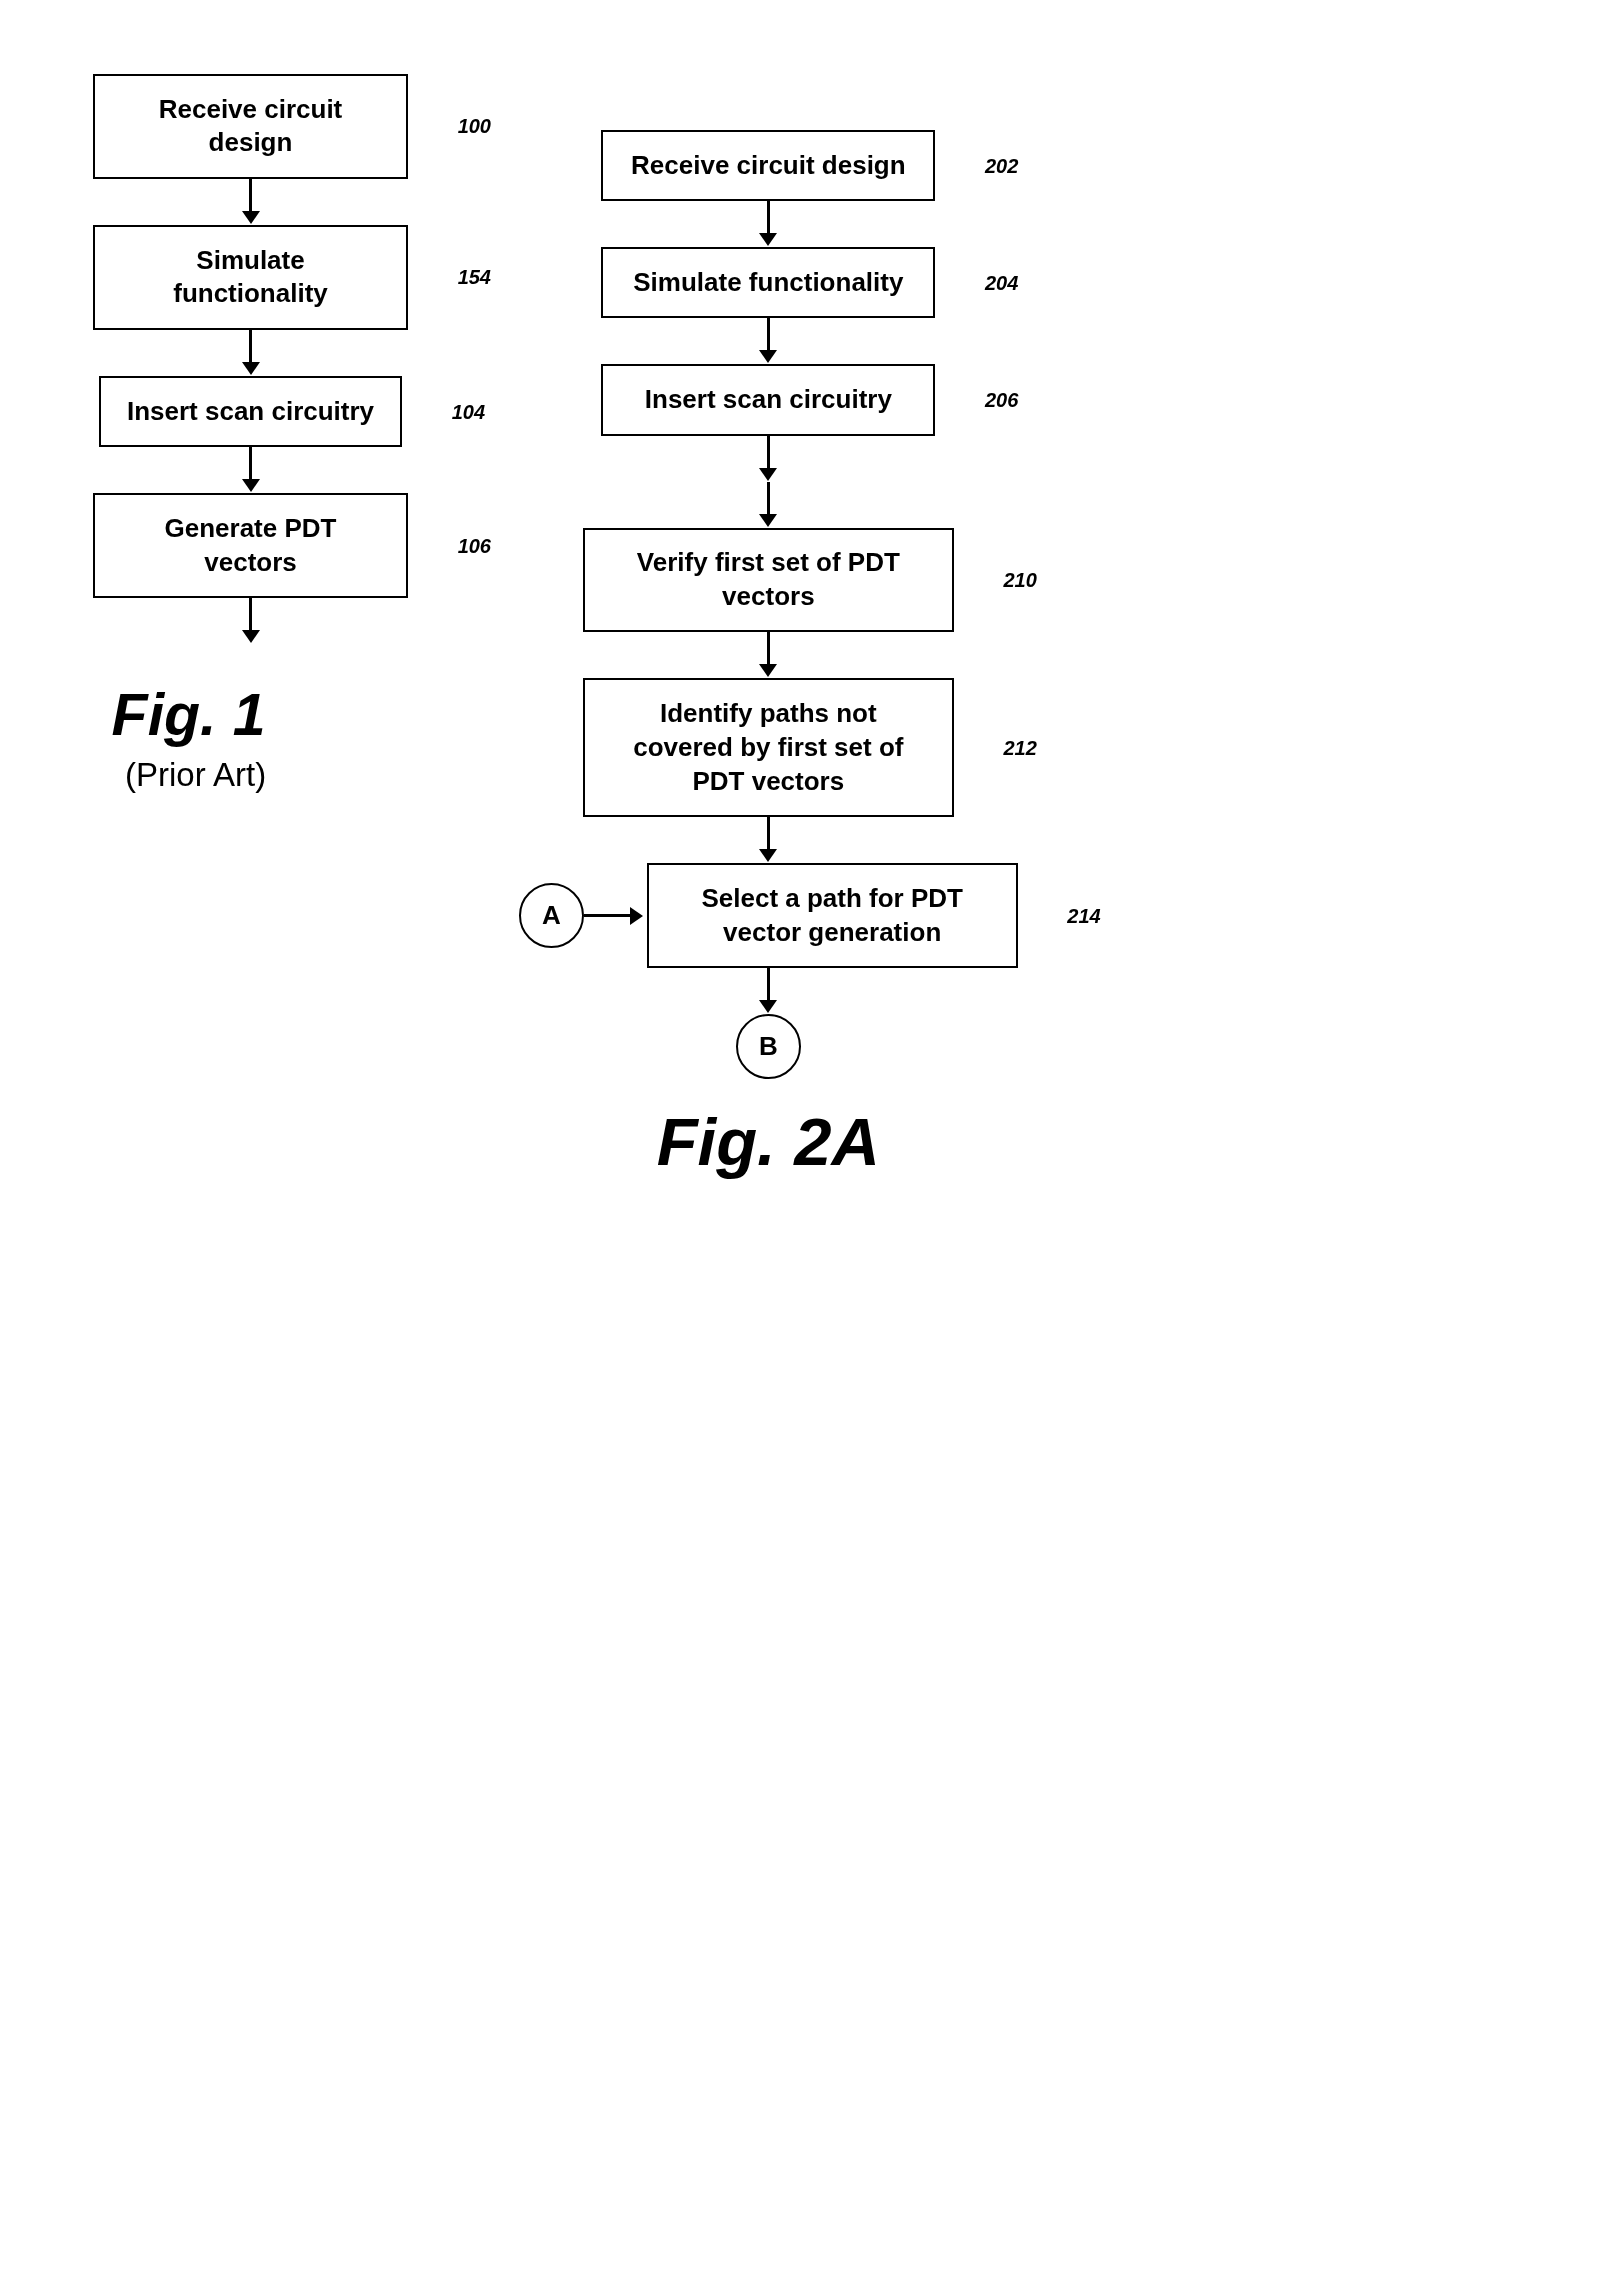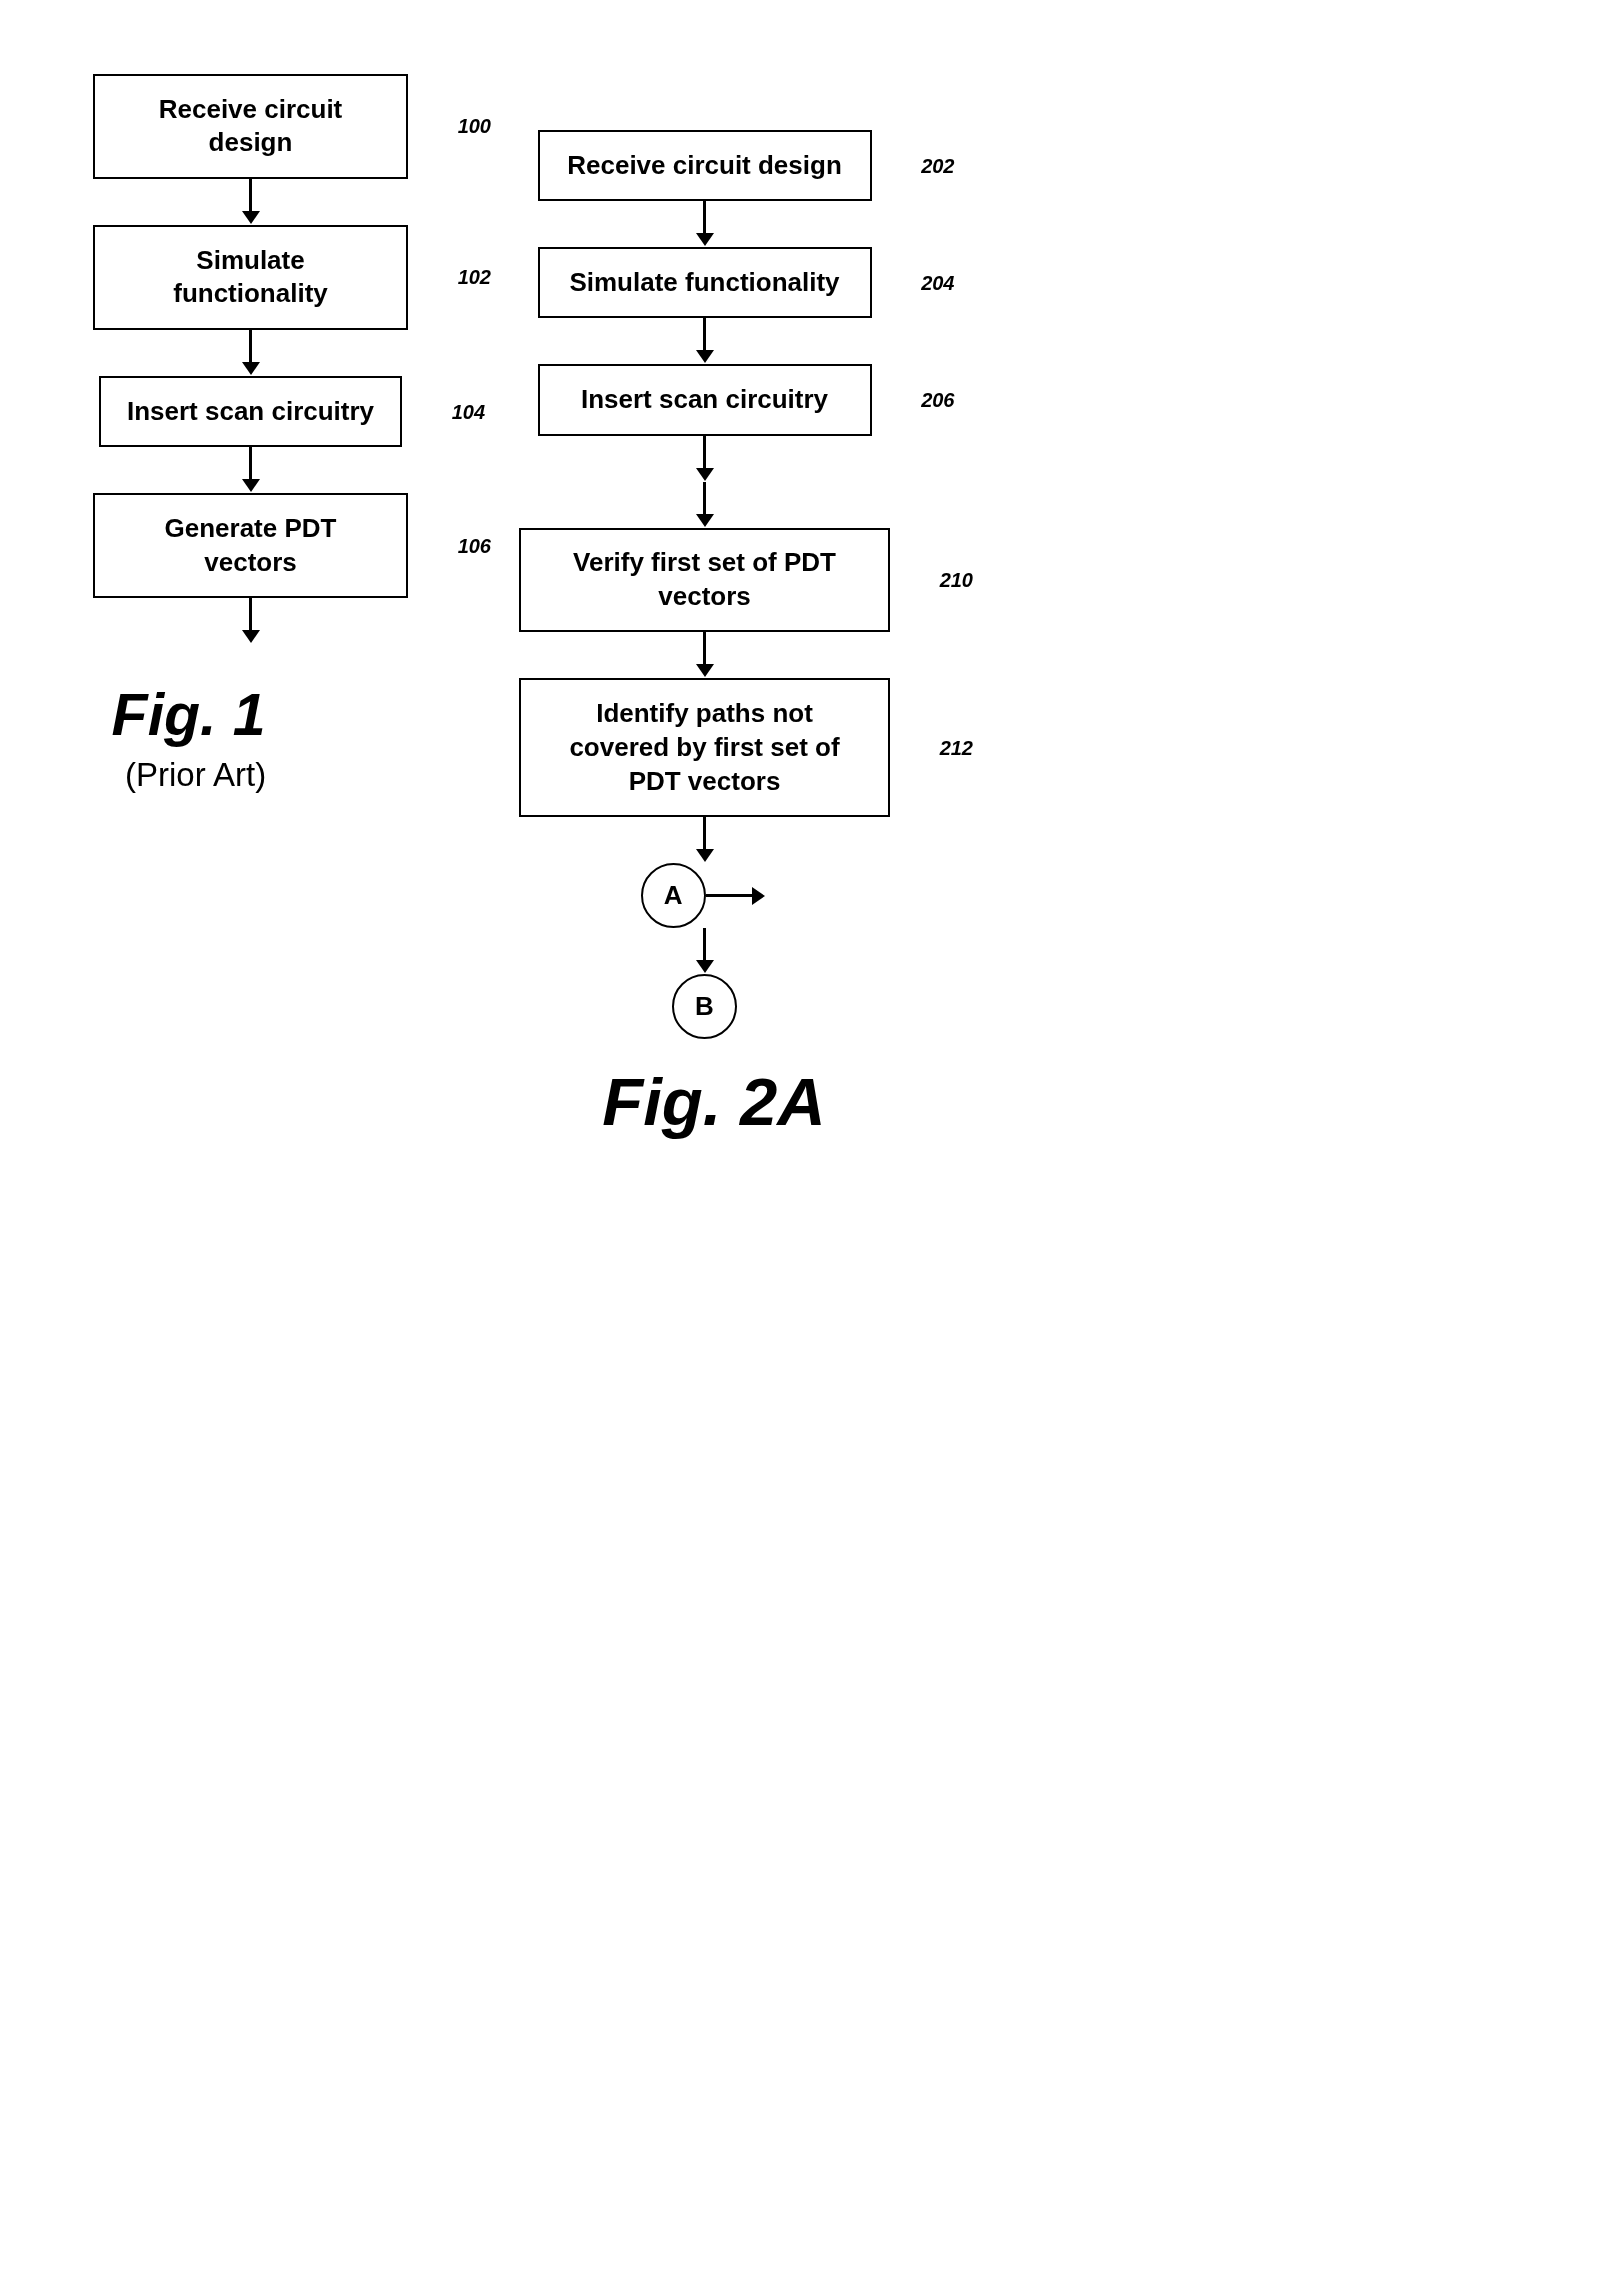--- a/index.html
+++ b/index.html
@@ -174,21 +174,21 @@
       <div class="flow-column">
 
         <div class="box-wrapper">
           <div class="flow-box">Receive circuit design</div>
           <span class="step-label">100</span>
         </div>
         <div class="arrow-down"></div>
 
         <div class="box-wrapper">
           <div class="flow-box">Simulate functionality</div>
-          <span class="step-label">102</span>
+          <span class="step-label">154</span>
         </div>
         <div class="arrow-down"></div>
 
         <div class="box-wrapper">
           <div class="flow-box">Insert scan circuitry</div>
           <span class="step-label">104</span>
         </div>
         <div class="arrow-down"></div>
 
         <div class="box-wrapper">
@@ -235,20 +235,24 @@
 
         <div class="box-wrapper">
           <div class="flow-box flow-box-wide">Identify paths not covered by first set of PDT vectors</div>
           <span class="step-label">212</span>
         </div>
         <div class="arrow-down"></div>
 
         <div class="connector-row">
           <div class="circle-node">A</div>
           <div class="arrow-right"></div>
+          <div style="position:relative; display:inline-block;">
+            <div class="flow-box flow-box-wide">Select a path for PDT vector generation</div>
+            <span class="step-label">214</span>
+          </div>
         </div>
         <div class="arrow-down"></div>
 
         <div class="circle-node">B</div>
 
       </div>
 
       <div class="fig2a-label">Fig. 2A</div>
     </div>
 

